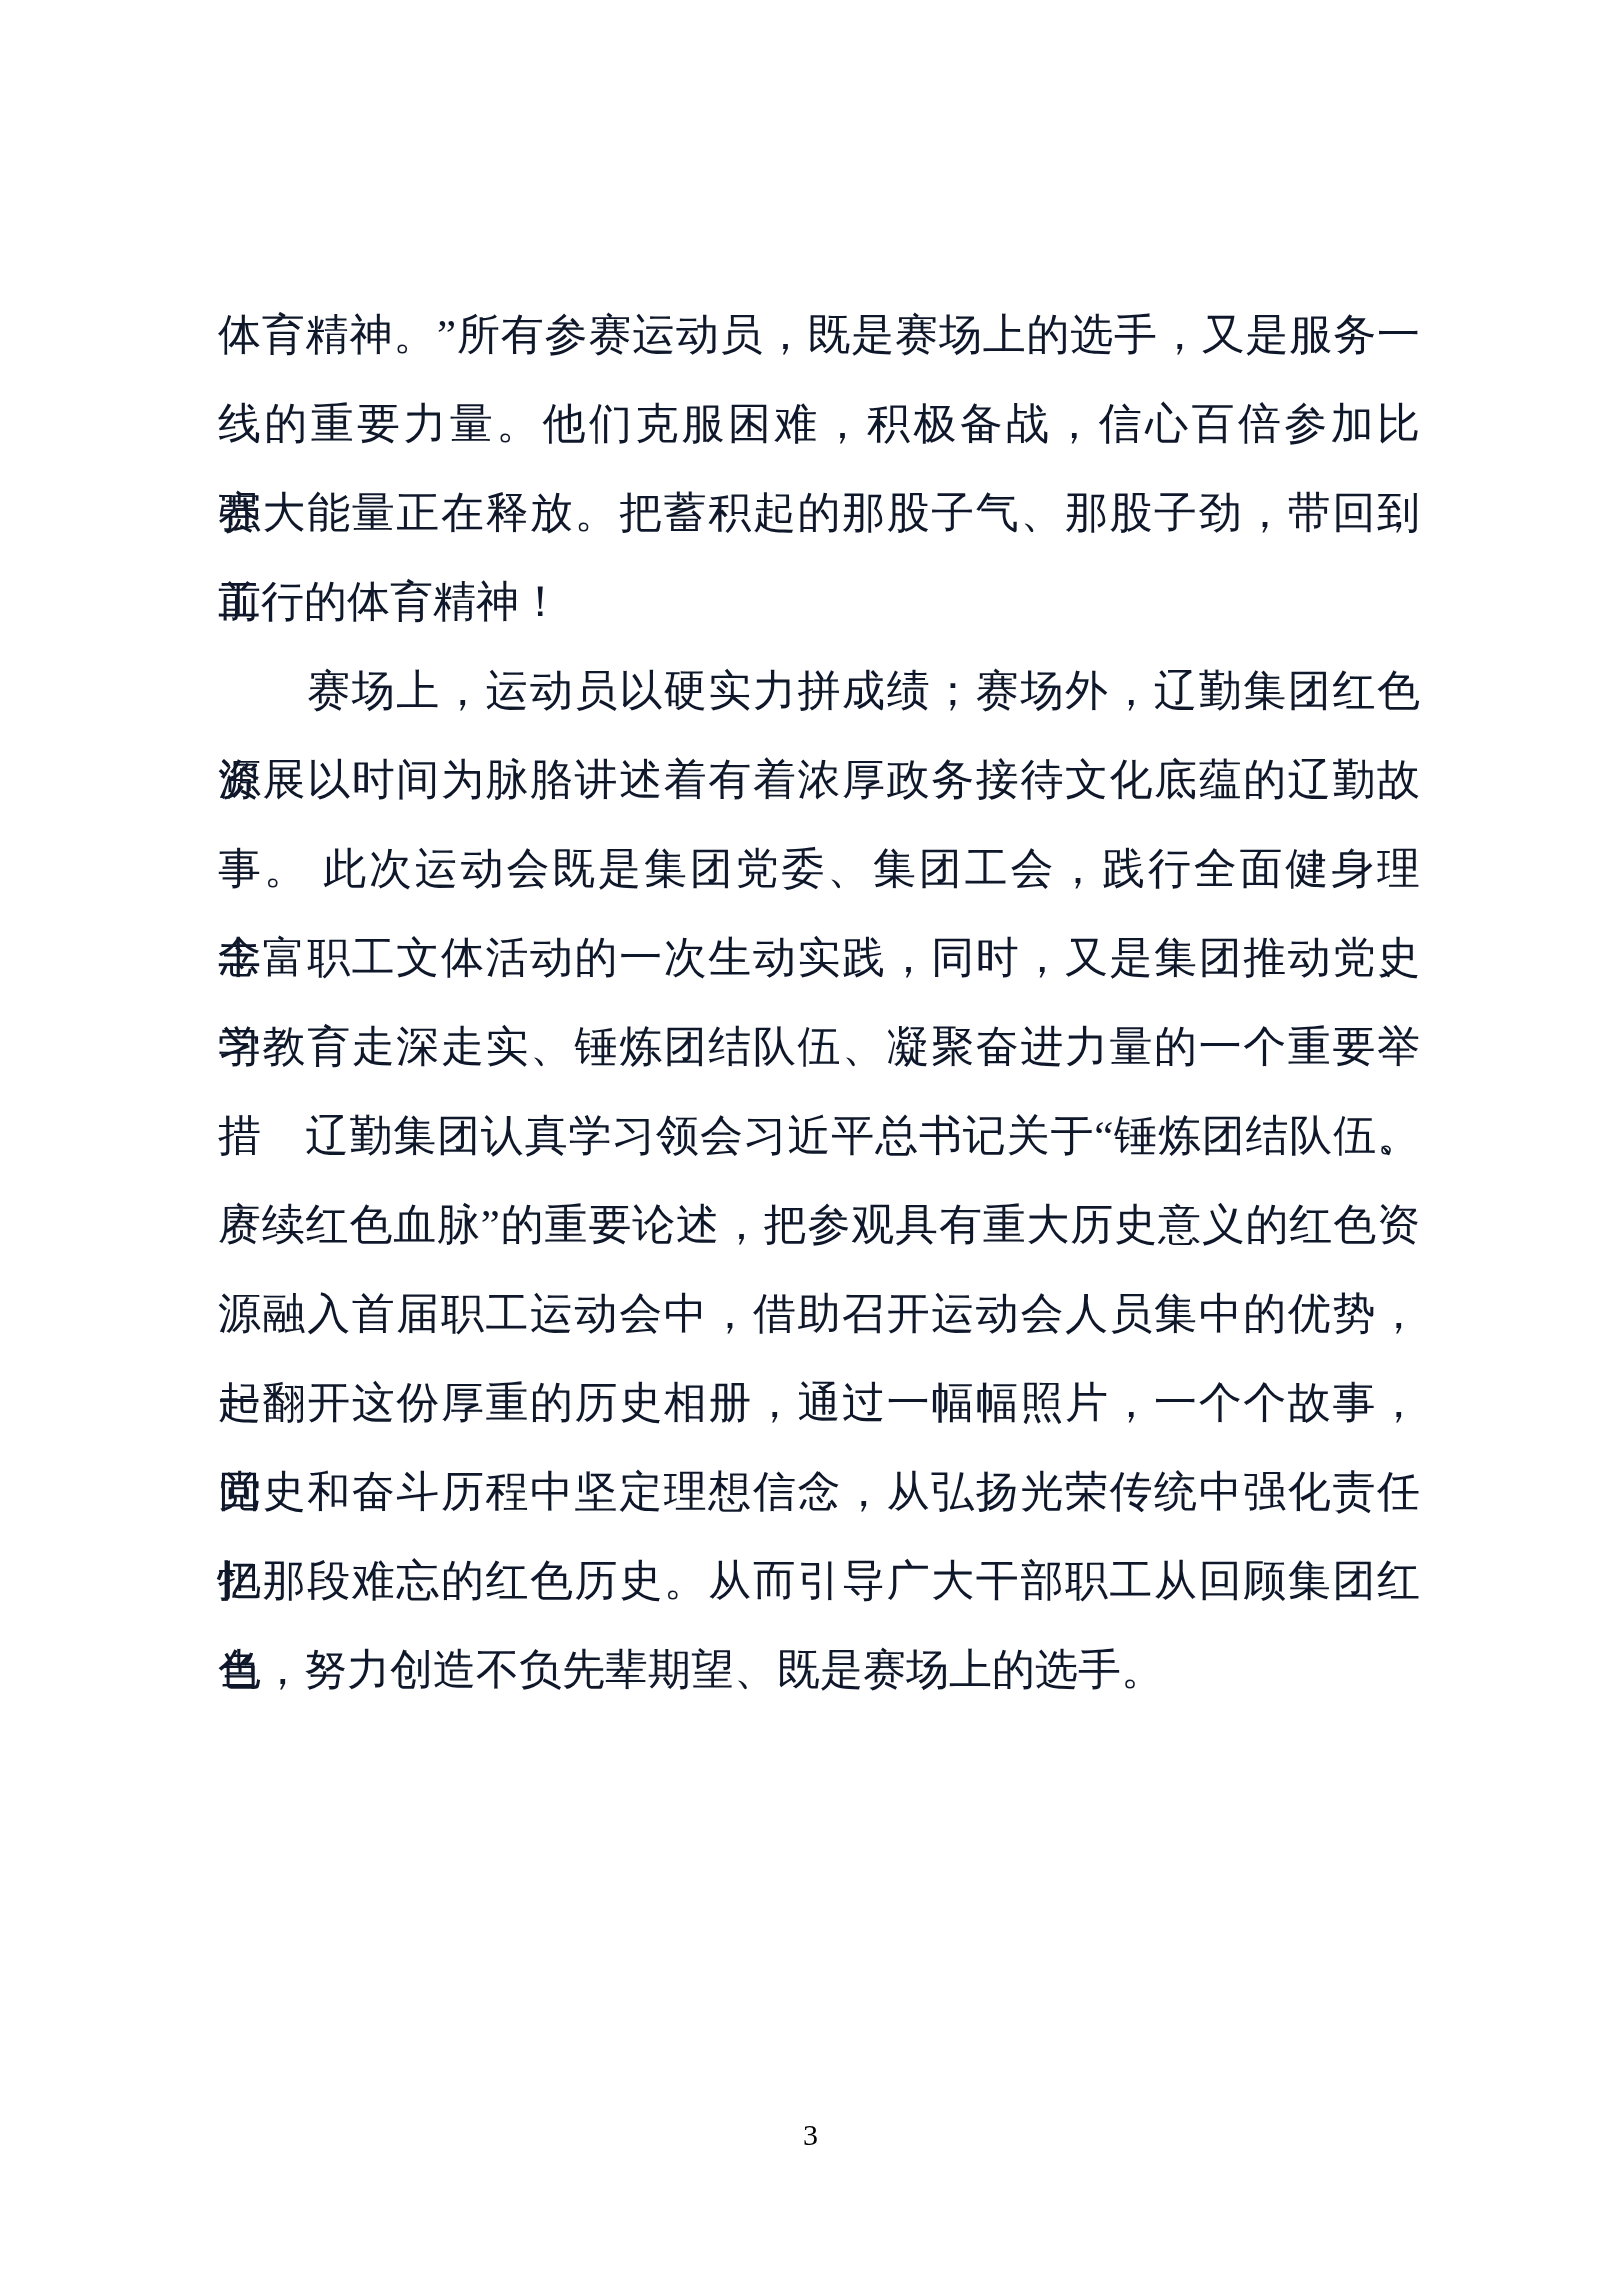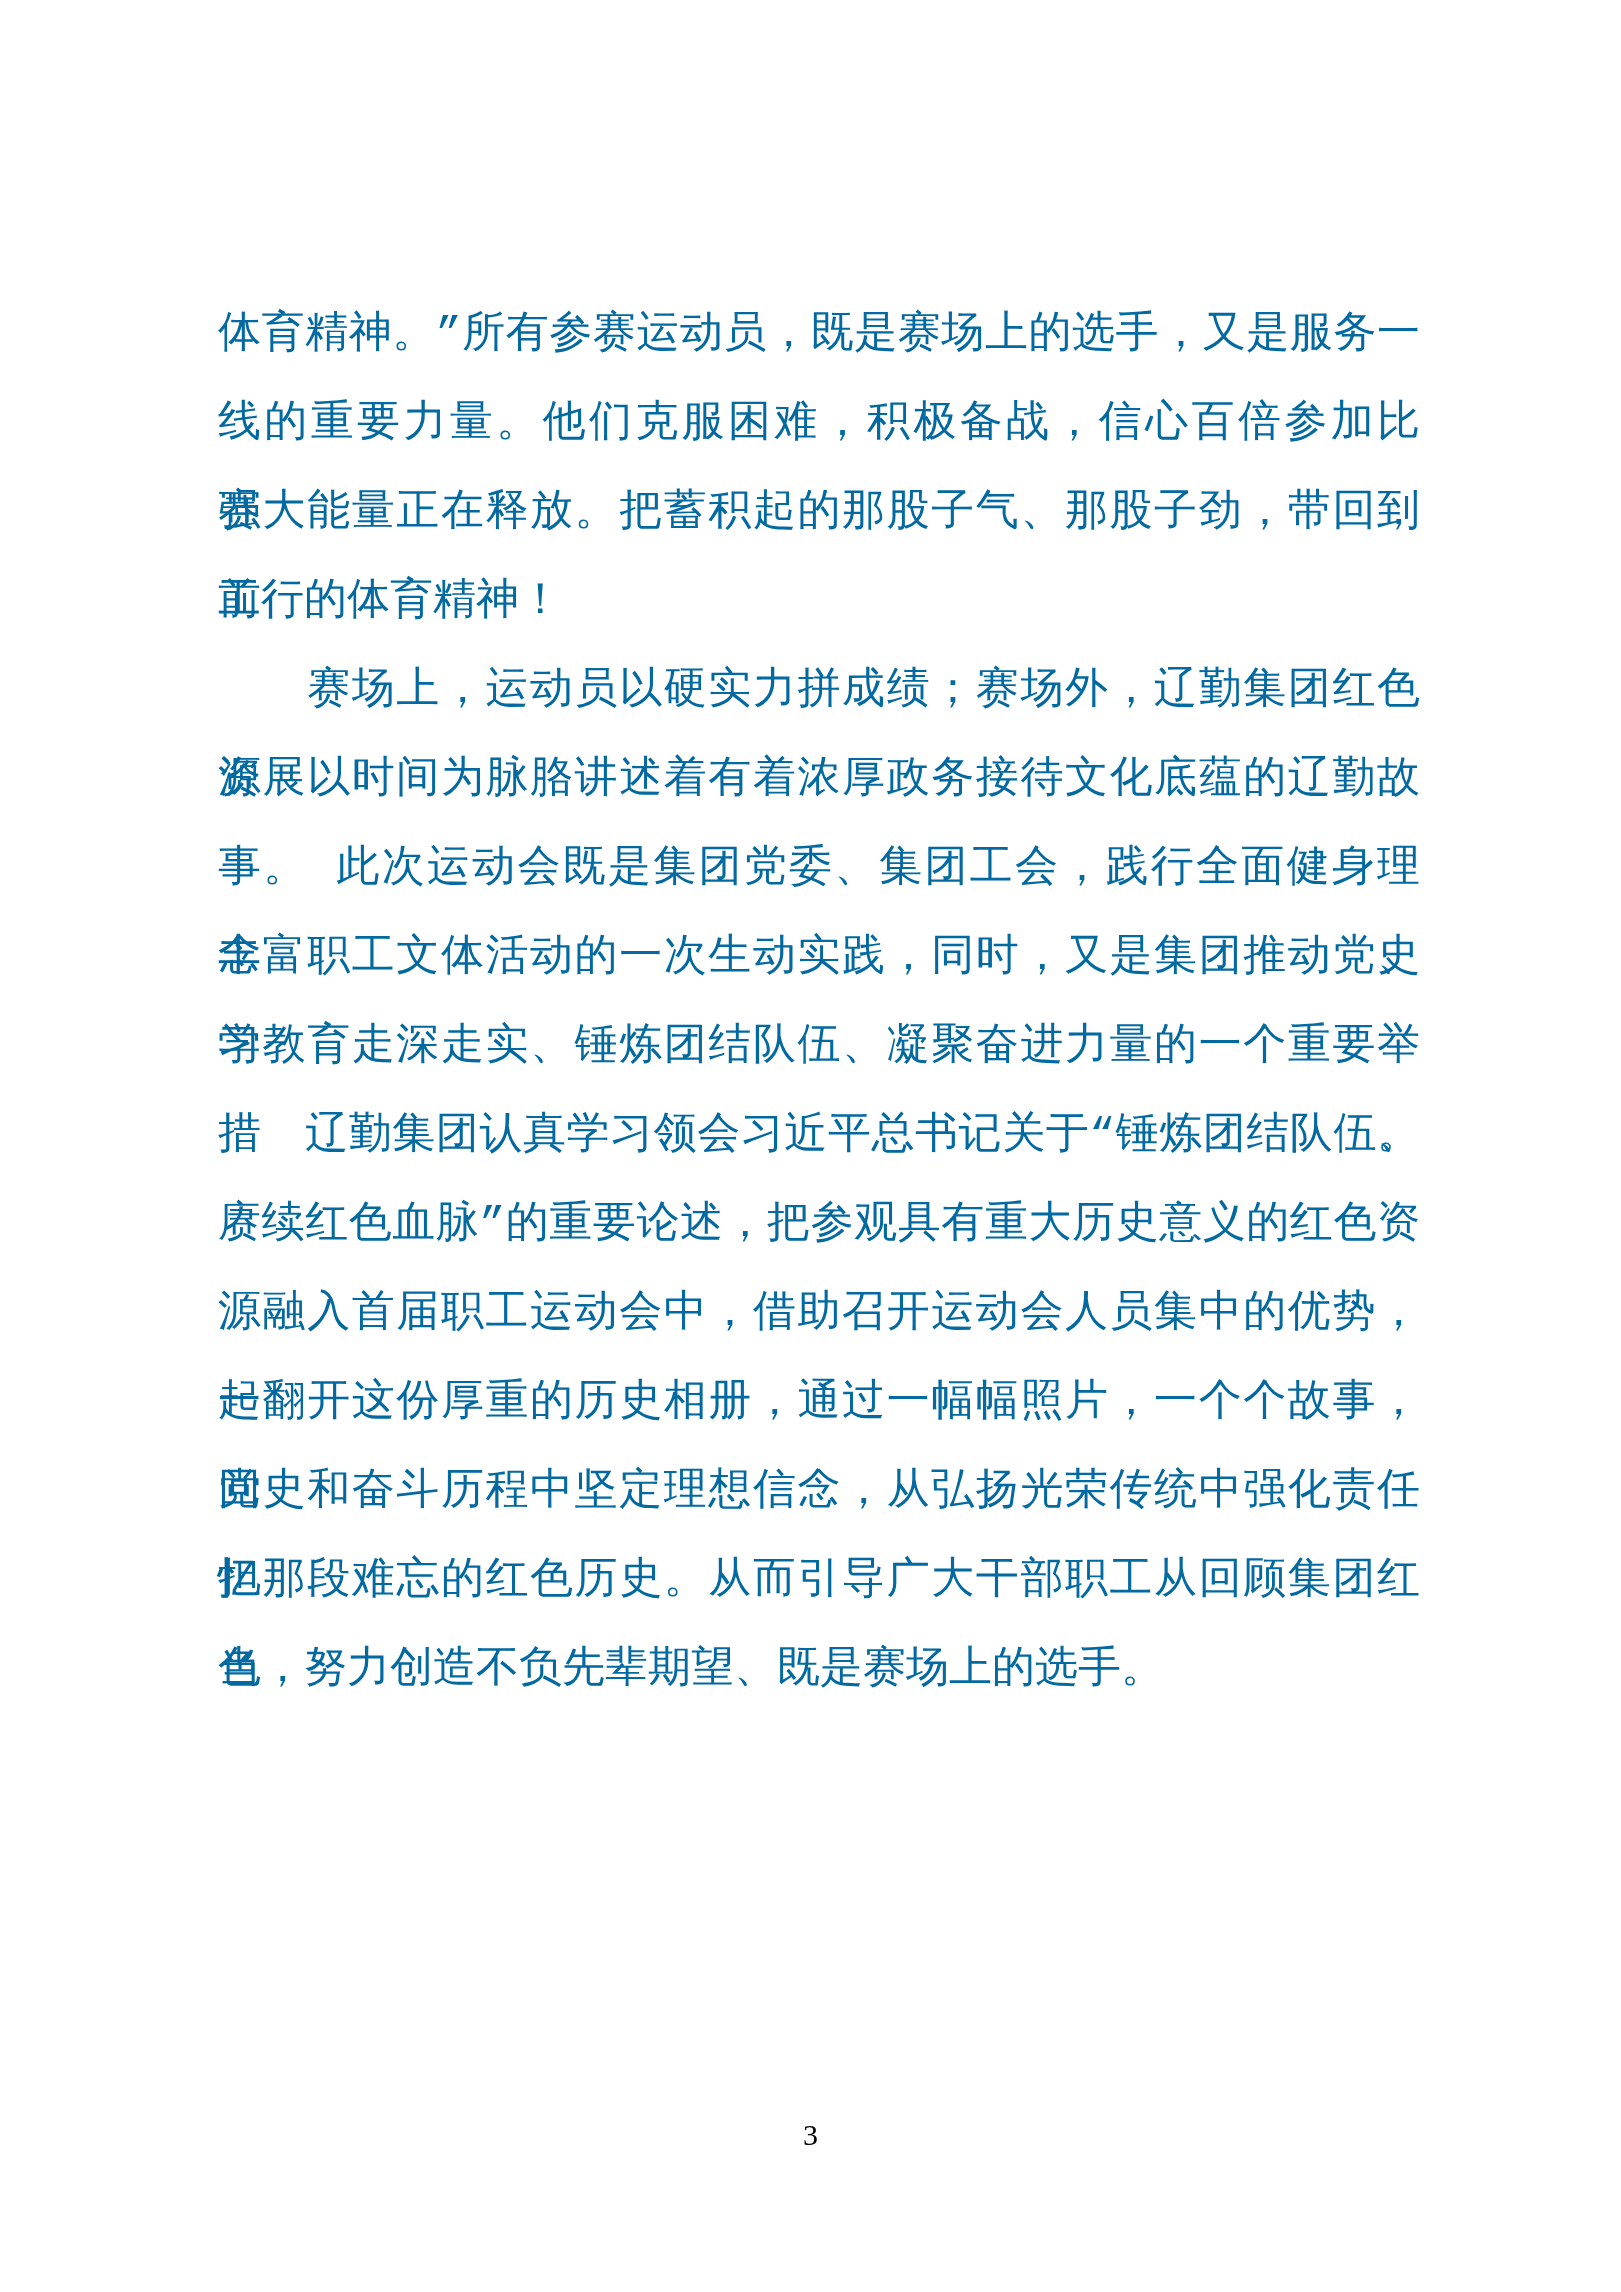--- a/index.html
+++ b/index.html
@@ -35,22 +35,21 @@
   }
   .text-line {
     font-size: 43px;
     line-height: 89px;
     height: 89px;
     text-align: justify;
     text-align-last: justify;
     -moz-text-align-last: justify;
     text-justify: inter-character;
     letter-spacing: 0;
-    color: #0369a1;
-    font-family: Liberation Mono, monospace;
+    color: #0f172a;
   }
   .text-line.short {
     text-align-last: left;
     -moz-text-align-last: left;
   }
   .page-number {
     position: absolute;
     left: 0;
     top: 2115px;
     width: 100%;

